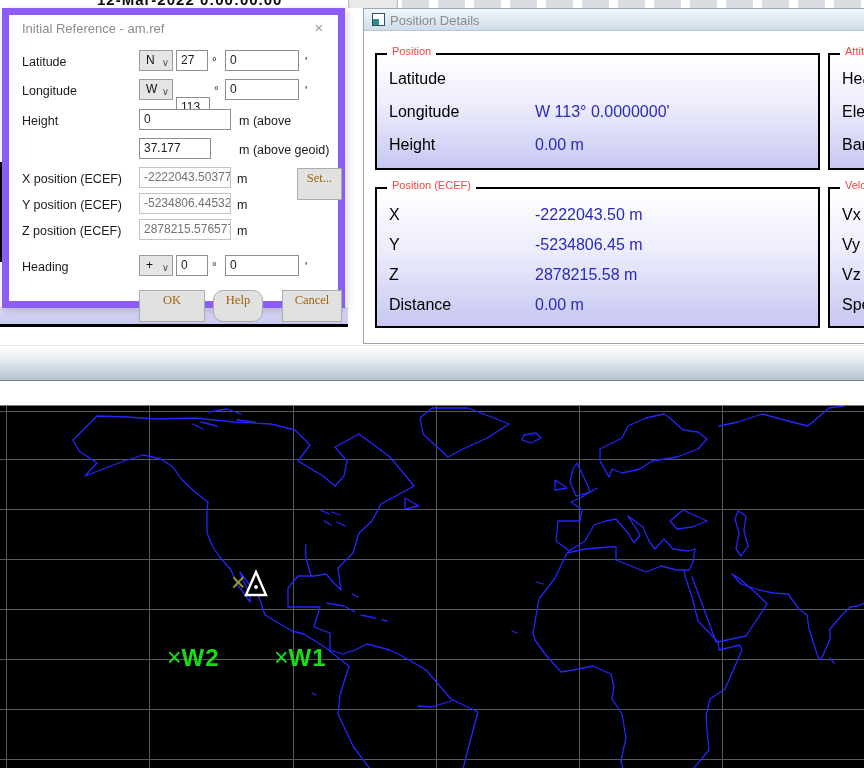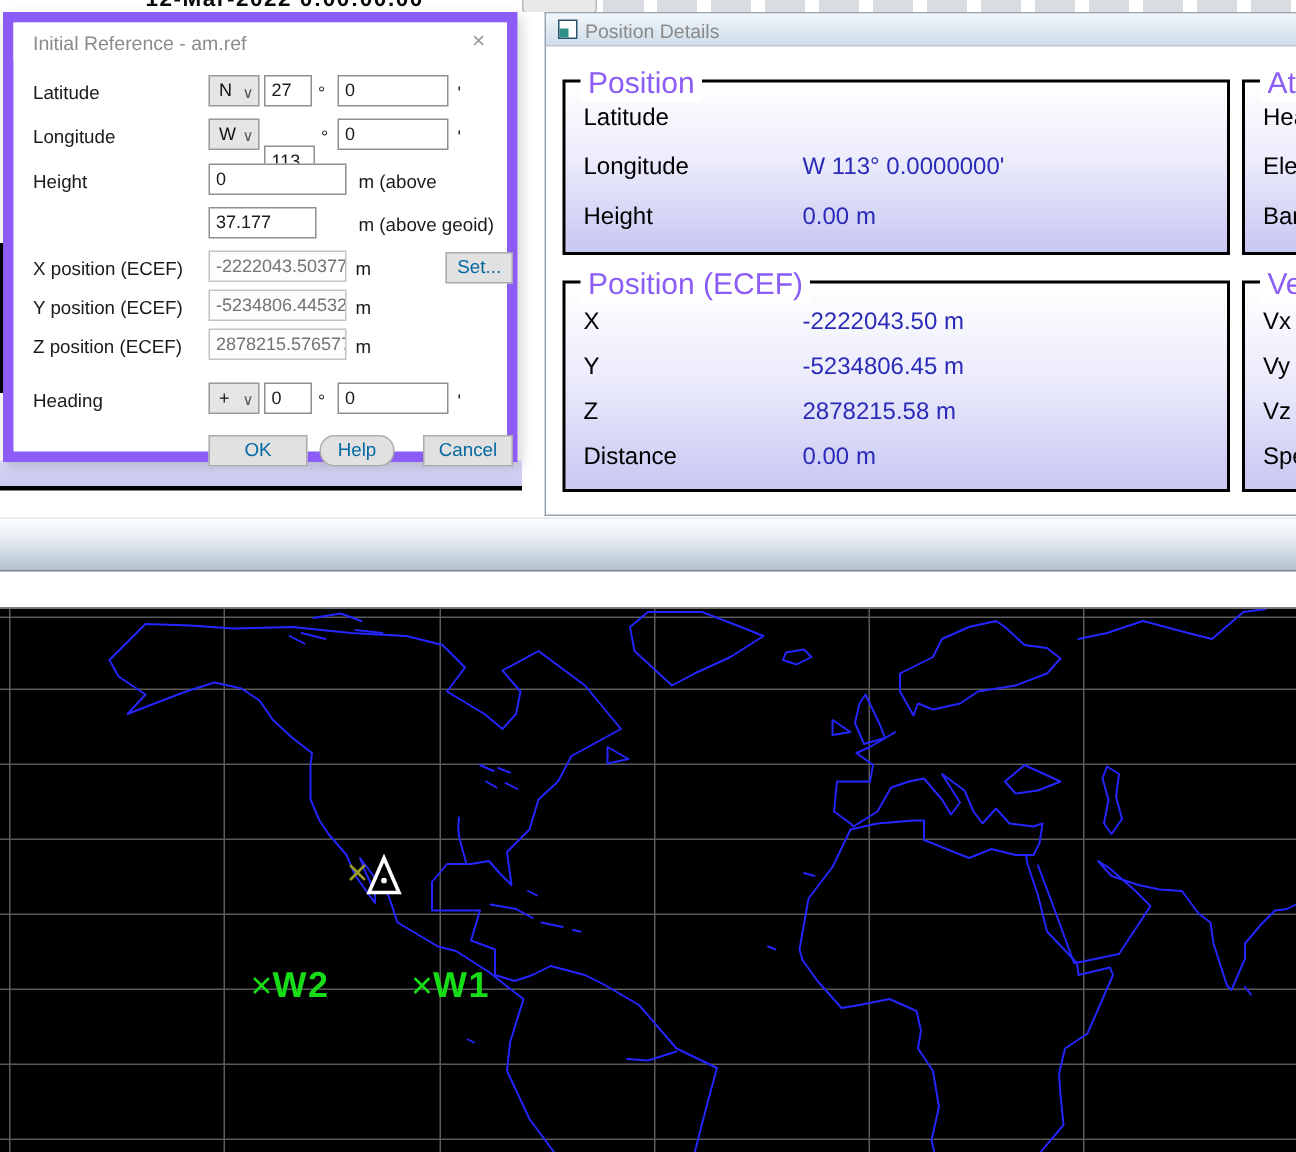--- a/index.html
+++ b/index.html
@@ -27,34 +27,34 @@
   #dlg .close { position:absolute; right:10px; top:4px; font-size:15px; color:#9a9a9a; width:18px; text-align:center; cursor:default; }
   .dlg-label { position:absolute; left:13px; font-size:12.5px; color:#1a1a1a; }
   .combo { position:absolute; left:130px; width:34px; height:21px; background:#e5e5e7; border:1px solid #9b9b9e;
            font-size:12px; color:#111; padding-left:6px; line-height:19px; }
   .combo .chev { position:absolute; right:3px; top:2px; font-size:10px; color:#565656; }
   .tbox { position:absolute; height:21px; background:#fff; border:1px solid #8f8f8f; font-size:12px; color:#1a1a1a;
           padding:0 4px; line-height:19px; overflow:hidden; white-space:nowrap; }
   .tbox.dis { border-color:#c3c3c3; color:#737373; background:#fdfdfd; }
   .sym { position:absolute; font-size:12px; color:#1a1a1a; }
   .unit { position:absolute; font-size:12.5px; color:#1a1a1a; white-space:nowrap; }
-  .wbtn { position:absolute; background:#e1e1e1; border:1px solid #acacac; font-size:12.5px; color:#0369a1;
-          text-align:center; line-height:19px; height:21px; }
+  .wbtn { position:absolute; background:#e1e1e1; border:1px solid #acacac; font-size:12.5px; color:#a16207;
+          text-align:center; line-height:19px; height:32px;font-family:Liberation Serif, serif; }
 
   
   #pd { position:absolute; left:363px; top:8px; width:501px; height:336px; background:#fff;
         border:1px solid #9aa7b3; border-right:none; overflow:hidden; }
   #pd .titlebar { position:absolute; left:0; top:0; width:100%; height:22px;
         background:linear-gradient(180deg,#f1f6fa,#cfdde9); border-bottom:1px solid #b9c6d2; }
   #pd .pd-title { position:absolute; left:26px; top:4px; font-size:13px; color:#8a8a8a; }
   .pd-icon { position:absolute; left:8px; top:4px; width:13px; height:13px; background:#fff; border:1px solid #27516d; }
   .pd-icon i { position:absolute; left:0; bottom:0; width:6px; height:6px; background:#2e8f86; }
   .grp { position:absolute; border:2px solid #000;
          background:linear-gradient(180deg,#ffffff 0%,#ececfc 45%,#c7c7f2 100%); }
-  .grp .gtitle { position:absolute; left:10px; top:-10px; background:#fff; padding:0 5px; font-size:20px; color:#8b5cf6; white-space:nowrap; }
+  .grp .gtitle { position:absolute; left:10px; top:-10px; background:#fff; padding:0 5px; font-size:11px; color:#ef4444; white-space:nowrap; }
   .grow { position:absolute; left:12px; height:24px; line-height:24px; font-size:16px; color:#000; white-space:nowrap; }
   .gval { position:absolute; left:158px; height:24px; line-height:24px; font-size:16px; white-space:nowrap; }
 
   
   #grad-bar { position:absolute; left:0; top:345px; width:864px; height:36px; border-top:1px solid #e8e8e8;
      background:linear-gradient(180deg,#fdfeff 0%,#e9eff4 35%,#c4d1db 80%,#b4c3d0 100%); border-bottom:1px solid #75838f; }
   #collapse-panel { position:absolute; left:0; top:382px; width:864px; height:23px; background:#ececec; }
   #cg-check { position:absolute; left:22px; top:4px; width:13px; height:13px; background:#fff; border:1px solid #8a8a8a; }
   #cg-label { position:absolute; left:42px; top:3px; font-size:12.5px; color:#4a4a4a; }
 

